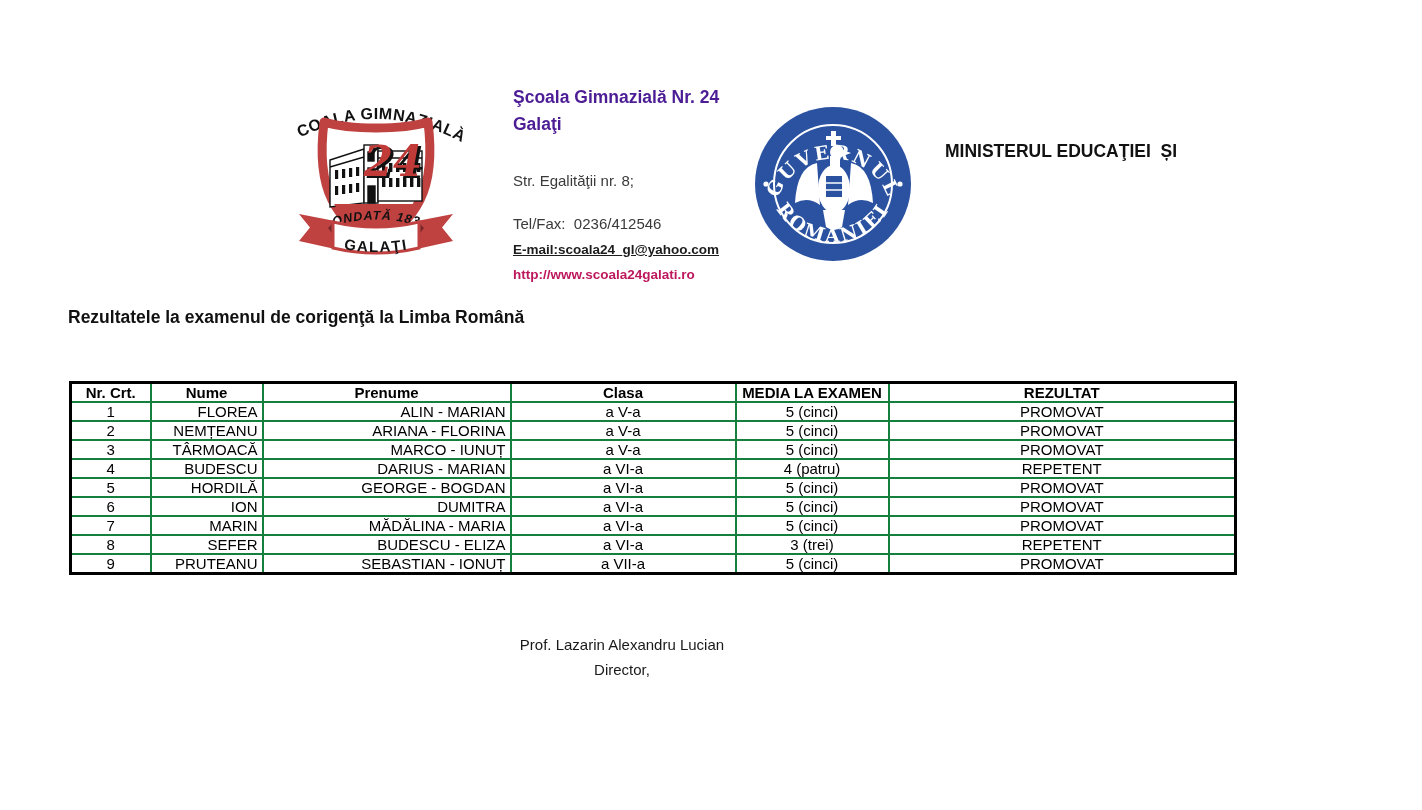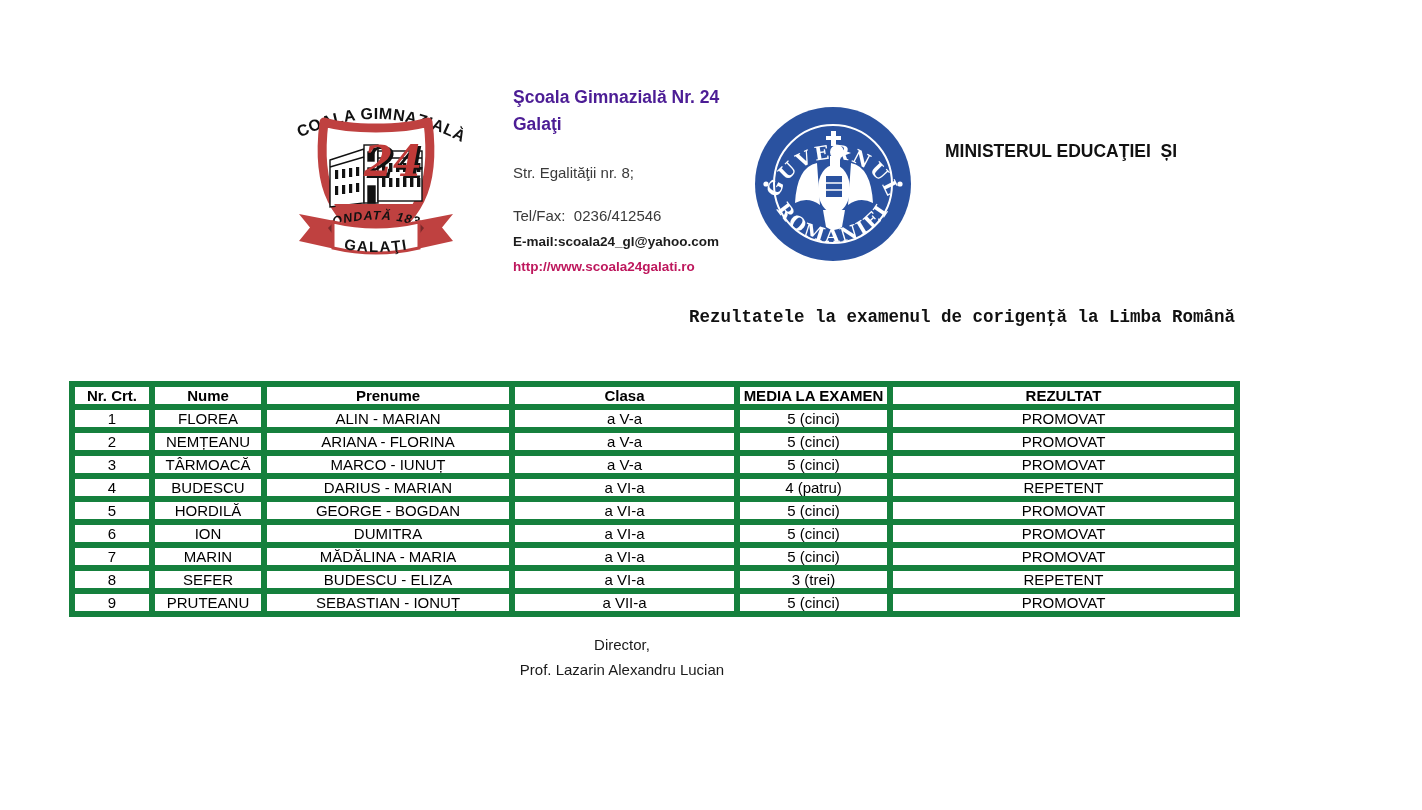--- a/index.html
+++ b/index.html
@@ -6,47 +6,47 @@
   html,body { background:#ffffff; }
   body {
     width:1422px; height:810px; position:relative; overflow:hidden;
     font-family:"Liberation Sans", sans-serif; color:#000;
   }
   
   .school-logo { position:absolute; left:289px; top:86px; width:174px; height:180px; }
   .gov-logo    { position:absolute; left:753px; top:105px; width:160px; height:158px; }
   .school-info { position:absolute; left:513px; top:84px; width:252px; }
   .school-name { font-size:17.5px; font-weight:bold; line-height:27px; color:#4c1d95; }
-  .school-address { margin-top:26px; font-size:15px; color:#3a3a3a; }
+  .school-address { margin-top:34px; font-size:15px; color:#3a3a3a; }
   .school-telfax  { margin-top:26px; font-size:15px; color:#3a3a3a; white-space:pre; }
-  .school-email   { margin-top:10px; font-size:13.5px; font-weight:bold; color:#1c1c1c; }
+  .school-email   { margin-top:10px; font-size:13.5px; font-weight:bold; color:#1c1c1c;text-decoration:underline; }
   .school-web     { margin-top:10px; font-size:13.5px; font-weight:bold; color:#be185d; }
   .ministry {
     position:absolute; left:945px; top:138px; width:276px; 
     font-size:17.5px; font-weight:bold; line-height:26px; color:#111;
   }
   .ministry div { white-space:pre; }
   
   .doc-title {
-    position:absolute; left:68px; top:307px; width:1167px; text-align:right;
-    font-size:17.5px; font-weight:bold; color:#111;font-family:Liberation Mono, monospace;
+    position:absolute; left:68px; top:307px; width:1167px; text-align:left;
+    font-size:17.5px; font-weight:bold; color:#111;
   }
   
   .results {
     position:absolute; left:69px; top:381px; width:1165px;
     border-collapse:collapse; table-layout:fixed; font-size:15px;
     border:3px solid #000;
   }
   .results th, .results td {
-    border:6px solid #15803d; height:18px; padding:0 4px;
+    border:2px solid #15803d; height:18px; padding:0 4px;
     overflow:hidden; white-space:nowrap; vertical-align:middle;
   }
   .results th { font-weight:bold; text-align:center; padding:0 1px; }
   .c-center { text-align:center; }
-  .c-left   { text-align:center;margin-left:32px; }
+  .c-left   { text-align:right;margin-left:32px; }
   
   .footer {
     position:absolute; left:412px; top:632px; width:420px;
     text-align:center; font-size:15px; line-height:25px; color:#1a1a1a;
   }
 </style>
 </head>
 <body>
 
 <div class="school-logo">
@@ -260,15 +260,15 @@
     <td class="c-left">PRUTEANU</td>
     <td class="c-left">SEBASTIAN - IONUȚ</td>
     <td class="c-center">a VII-a</td>
     <td class="c-center">5 (cinci)</td>
     <td class="c-center">PROMOVAT</td>
   </tr>
     </tbody>
 </table>
 
 <div class="footer">
+  <div>Prof. Lazarin Alexandru Lucian</div>
   <div>Director,</div>
-  <div>Prof. Lazarin Alexandru Lucian</div>
 </div>
 
 </body></html>

